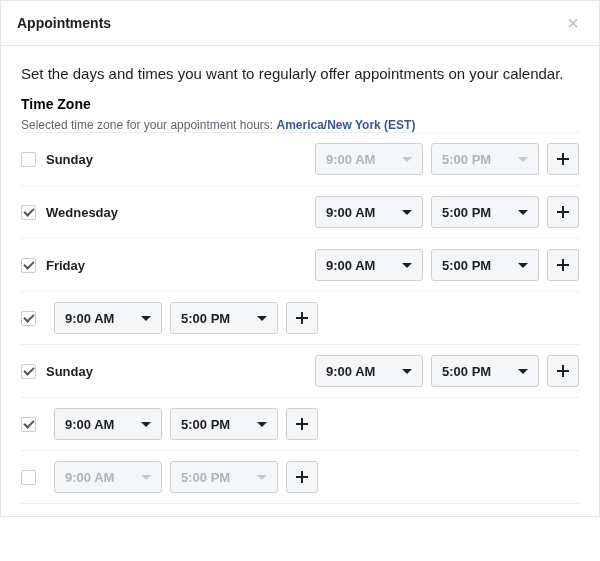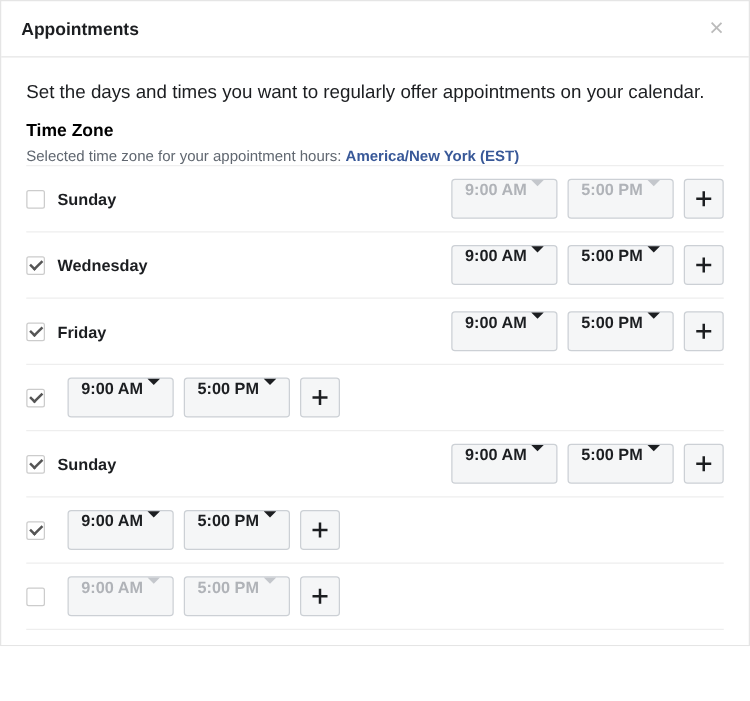--- a/index.html
+++ b/index.html
@@ -91,26 +91,27 @@
     transform: rotate(45deg);
     margin-top: -2px;
   }
   .day-name {
     font-size: 13px;
     font-weight: 700;
     flex: 1 1 auto;
   }
   .day-name.disabled { color: #1c1e21; }
   .time-select {
-    width: 85px;
+    width: 108px;
     height: 32px;
     background: #f5f6f7;
     border: 1px solid #ccd0d5;
     border-radius: 3px;
     display: flex;
+    align-items: center;
     justify-content: space-between;
     padding: 0 10px;
     font-size: 13px;
     font-weight: 700;
     margin-left: 8px;
     cursor: pointer;
     color: #1c1e21;
   }
   .time-select.disabled {
     color: #b0b3b8;

